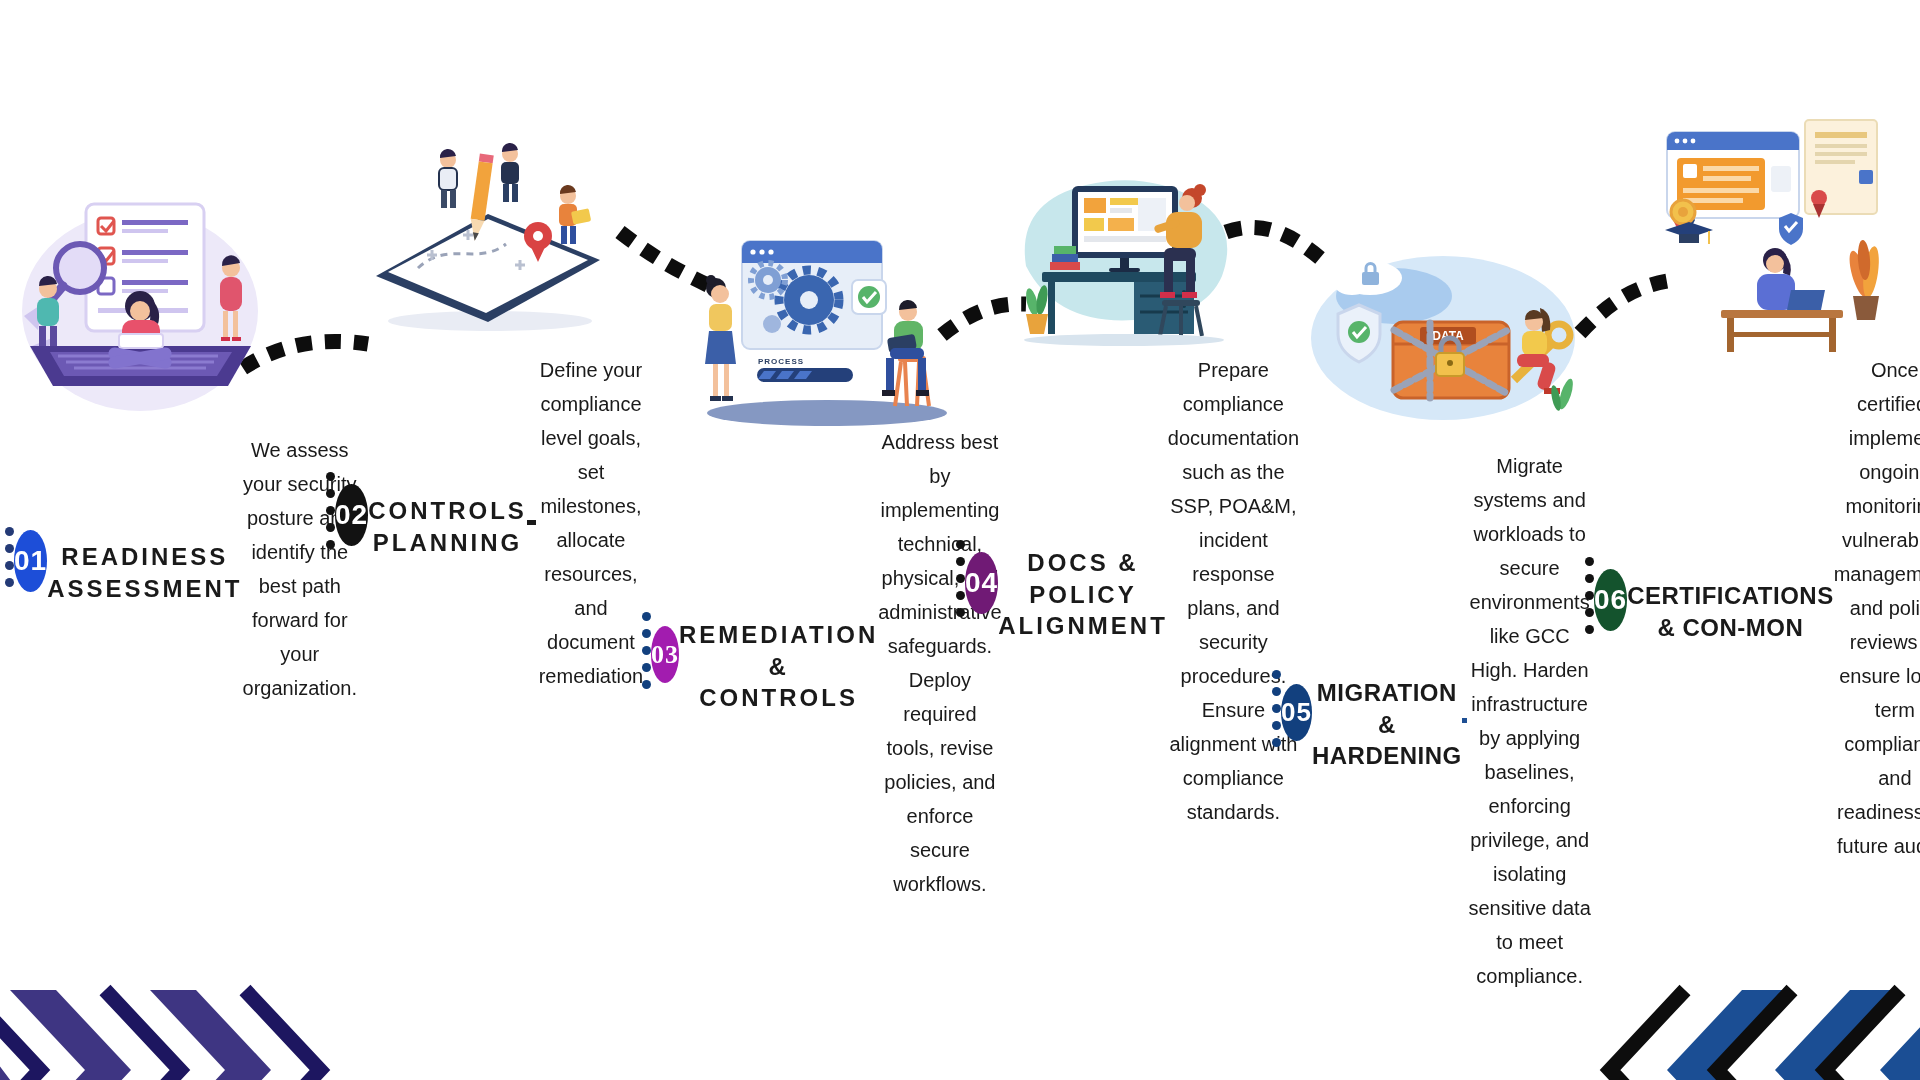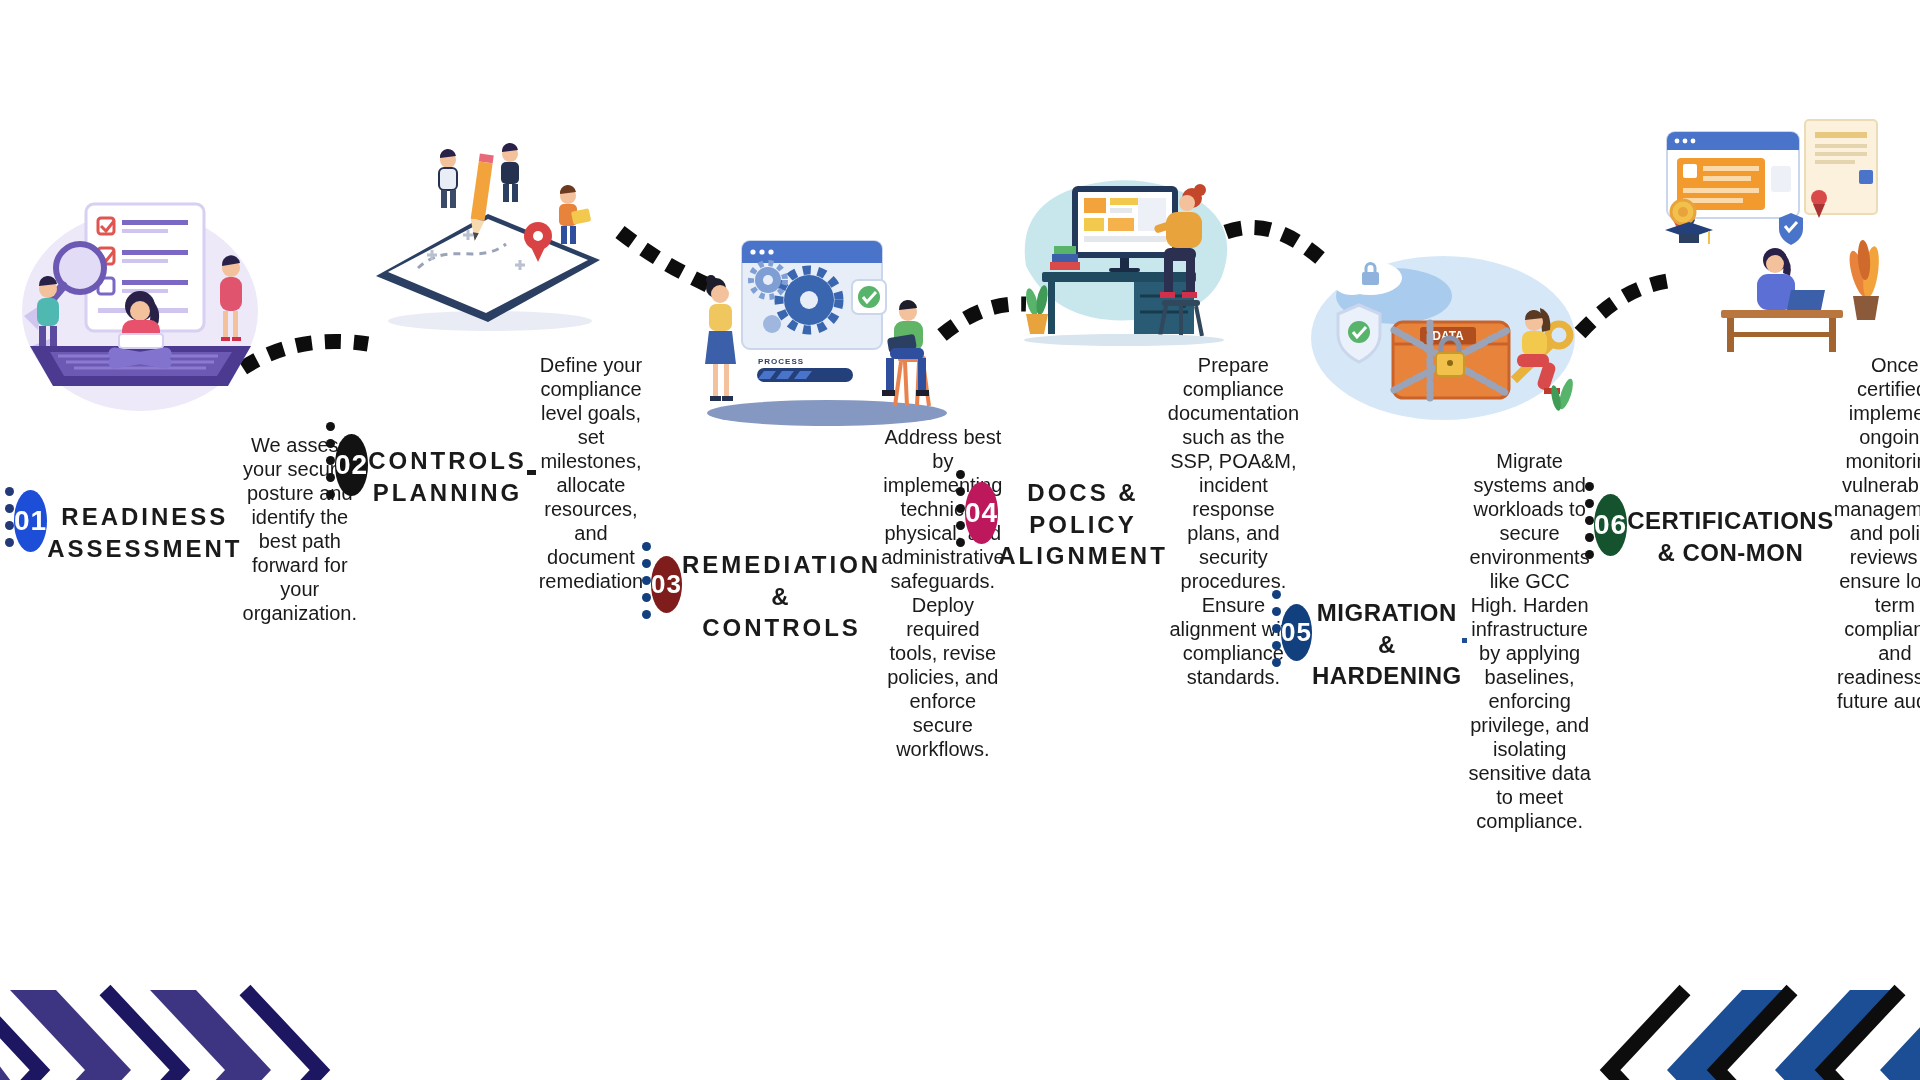--- a/index.html
+++ b/index.html
@@ -21,33 +21,33 @@
   .circle{width:62px;height:62px;border-radius:50%;display:flex;align-items:center;justify-content:center;
           color:#fff;font-weight:bold;font-size:28px;letter-spacing:1px;}
   .c3 .circle,.c5 .circle{width:57px;height:57px;font-size:26px;}
 
   .title{font-weight:bold;font-size:24px;text-align:center;white-space:pre-line;line-height:1.33;margin:24px 0 0 0;}
   .c1 .title,.c2 .title,.c3 .title,.c4 .title{letter-spacing:3px;}
   .c5 .title,.c6 .title{letter-spacing:.5px;}
 
   .rule{width:72px;height:5px;margin-top:15px;}
 
-  .desc{font-size:20px;line-height:24px;text-align:center;margin:17px 0 0 0;}
+  .desc{font-size:20px;line-height:34px;text-align:center;margin:17px 0 0 0;}
   .c1 .desc{max-width:262px;}
   .c2 .desc{max-width:292px;}
   .c3 .desc{max-width:272px;}
   .c4 .desc{max-width:288px;}
   .c5 .desc{max-width:288px;}
   .c6 .desc{max-width:296px;}
 
   
   .c1 .dot{background:#243A76;} .c1 .circle{background:#1d4ed8;} .c1 .rule{background:#1E4F93;}
   .c2 .dot{background:#121212;} .c2 .circle{background:#121212;} .c2 .rule{background:#1A1A1A;}
-  .c3 .dot{background:#12407E;} .c3 .circle{background:#7f1d1d;} .c3 .rule{background:#1E4F93;}
-  .c4 .dot{background:#121212;} .c4 .circle{background:#be185d;} .c4 .rule{background:#1A1A1A;}
+  .c3 .dot{background:#12407E;} .c3 .circle{background:#a21caf;font-family:Liberation Serif, serif;} .c3 .rule{background:#1E4F93;}
+  .c4 .dot{background:#121212;} .c4 .circle{background:#701a75;} .c4 .rule{background:#1A1A1A;}
   .c5 .dot{background:#12407E;} .c5 .circle{background:#12407E;} .c5 .rule{background:#1E4F93;}
   .c6 .dot{background:#121212;} .c6 .circle{background:#14532d;} .c6 .rule{background:#1A1A1A;}
 
   .illu{position:absolute;}
   #il1{left:18px;top:196px;}
   #il2{left:360px;top:108px;}
   #il3{left:702px;top:236px;}
   #il4{left:1014px;top:170px;}
   #il5{left:1308px;top:238px;}
   #il6{left:1663px;top:114px;}

